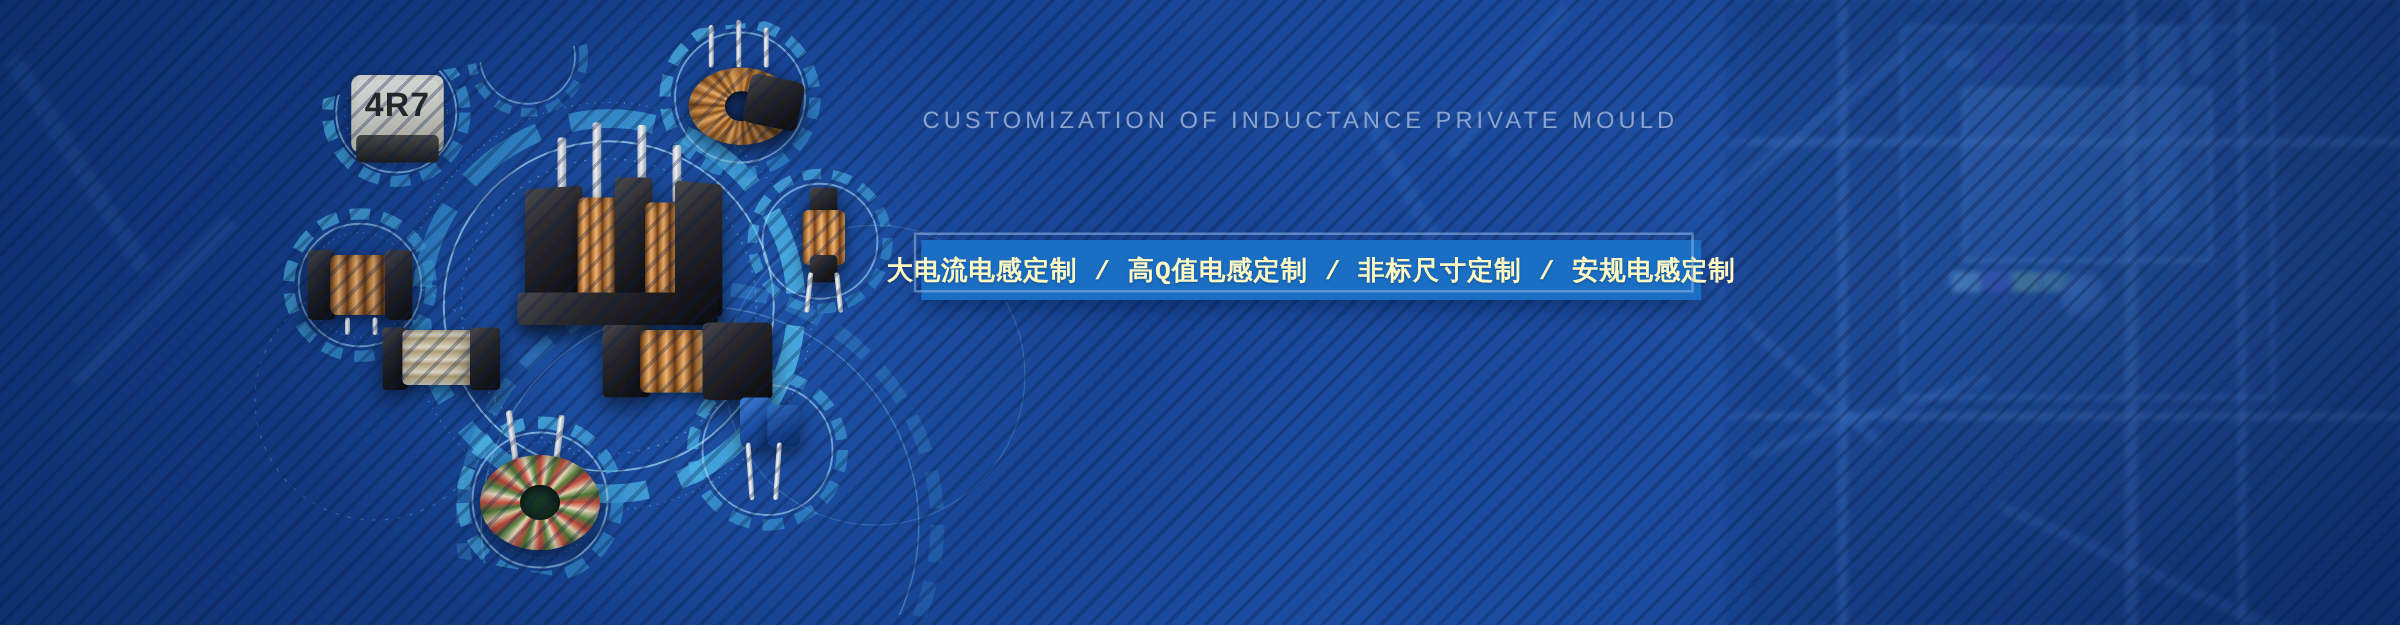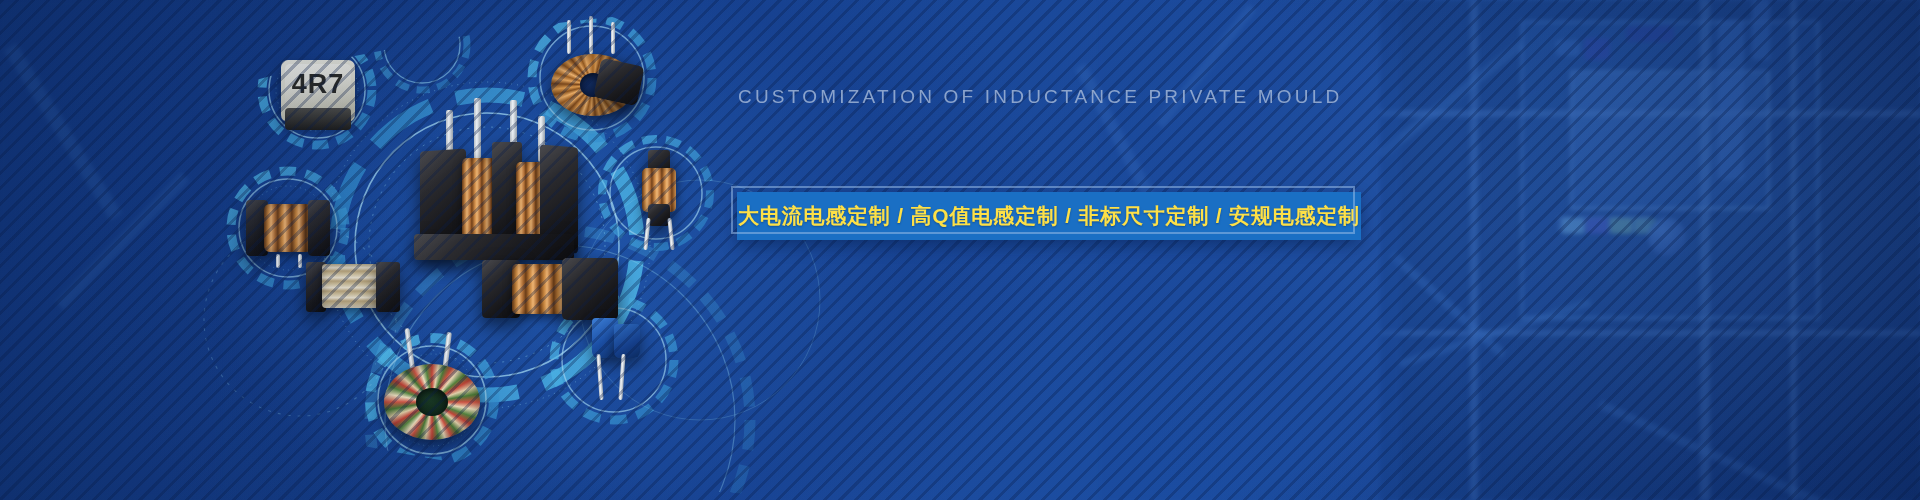--- a/index.html
+++ b/index.html
@@ -170,22 +170,22 @@
     background:#1a6fc4;
     display:flex; align-items:center; justify-content:center;
     box-shadow:0 6px 16px rgba(3,20,58,.40);
   }
   .pillbar-outline{
     position:absolute; left:-6px; top:-6px; width:624px; height:48px;
     border:2px solid rgba(150,185,230,.55);
     pointer-events:none;
   }
   .pillbar-text{
-    color:#fde047; font-size:21px; font-weight:700; letter-spacing:.8px;
-    white-space:nowrap; font-family:Liberation Sans, sans-serif;
+    color:#fef9c3; font-size:21px; font-weight:700; letter-spacing:.8px;
+    white-space:nowrap; font-family:Liberation Mono, monospace;
     text-shadow:0 1px 2px rgba(0,20,60,.35);
   }
 
   .subdesc{
     position:absolute; left:6px; top:258px;
     color:#ffffff; font-size:20px; font-weight:700; letter-spacing:.6px;
     white-space:nowrap; font-family:"DejaVu Sans","Liberation Sans",sans-serif;
     text-shadow:0 2px 6px rgba(3,18,52,.60);
   }
 </style>

